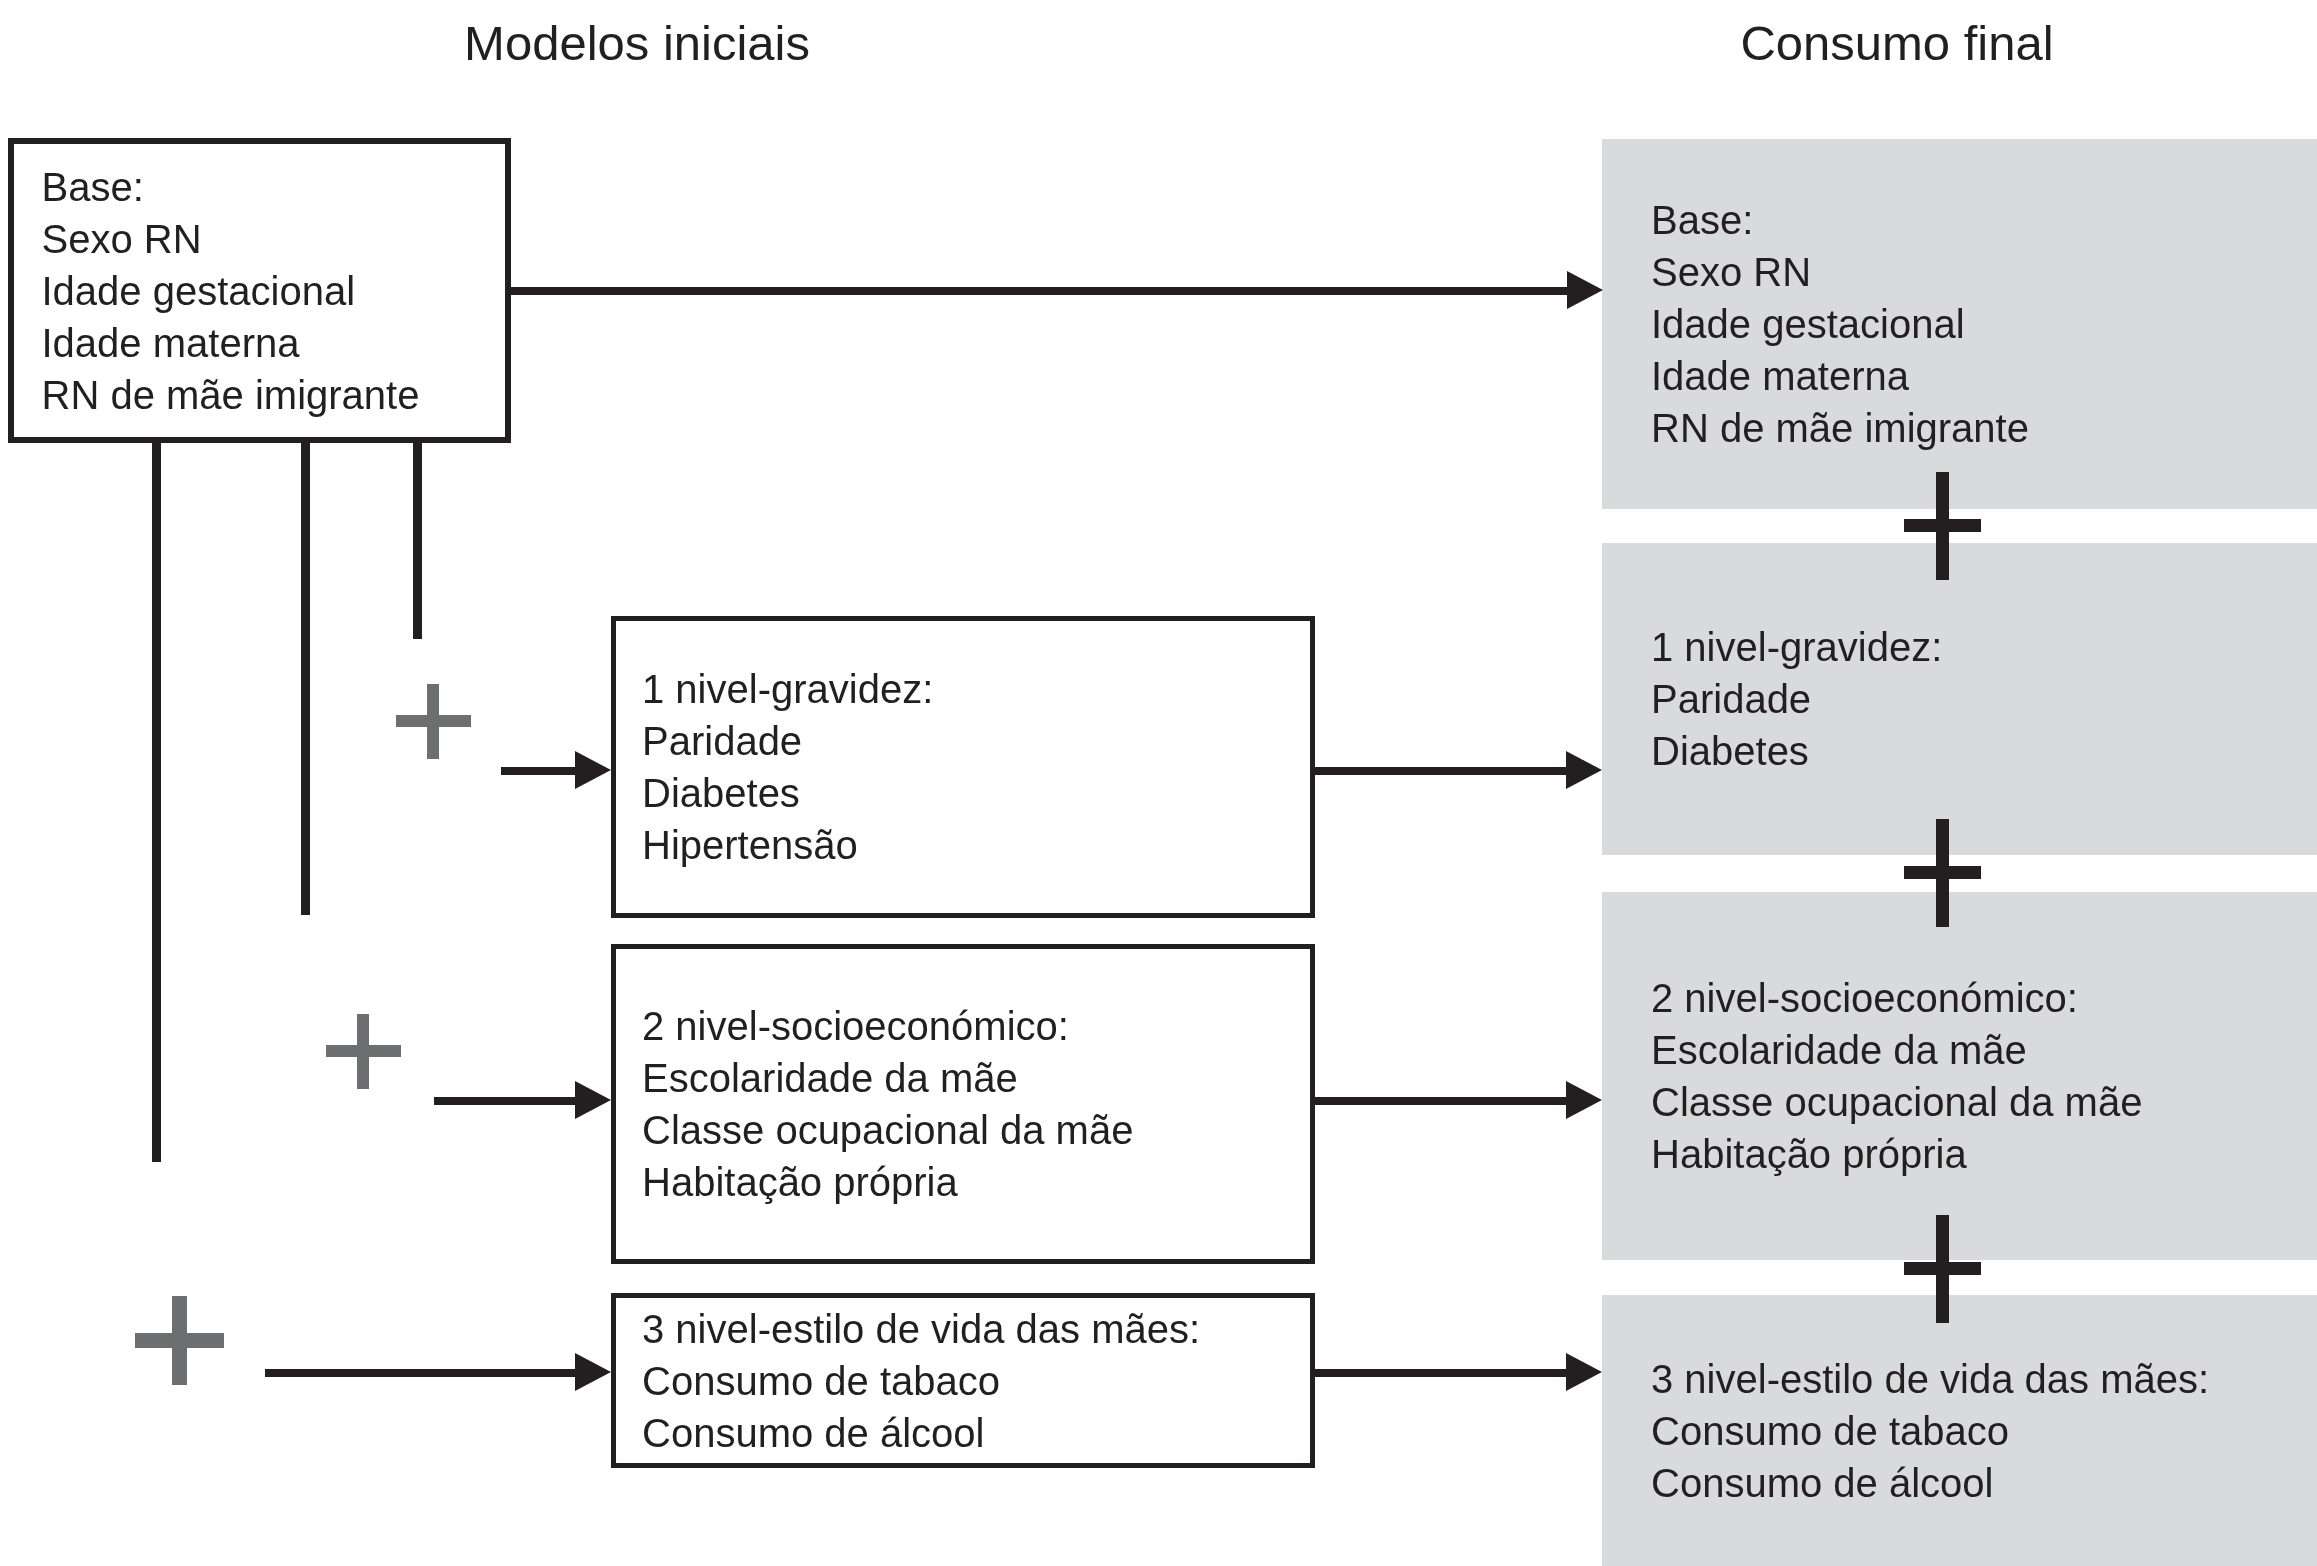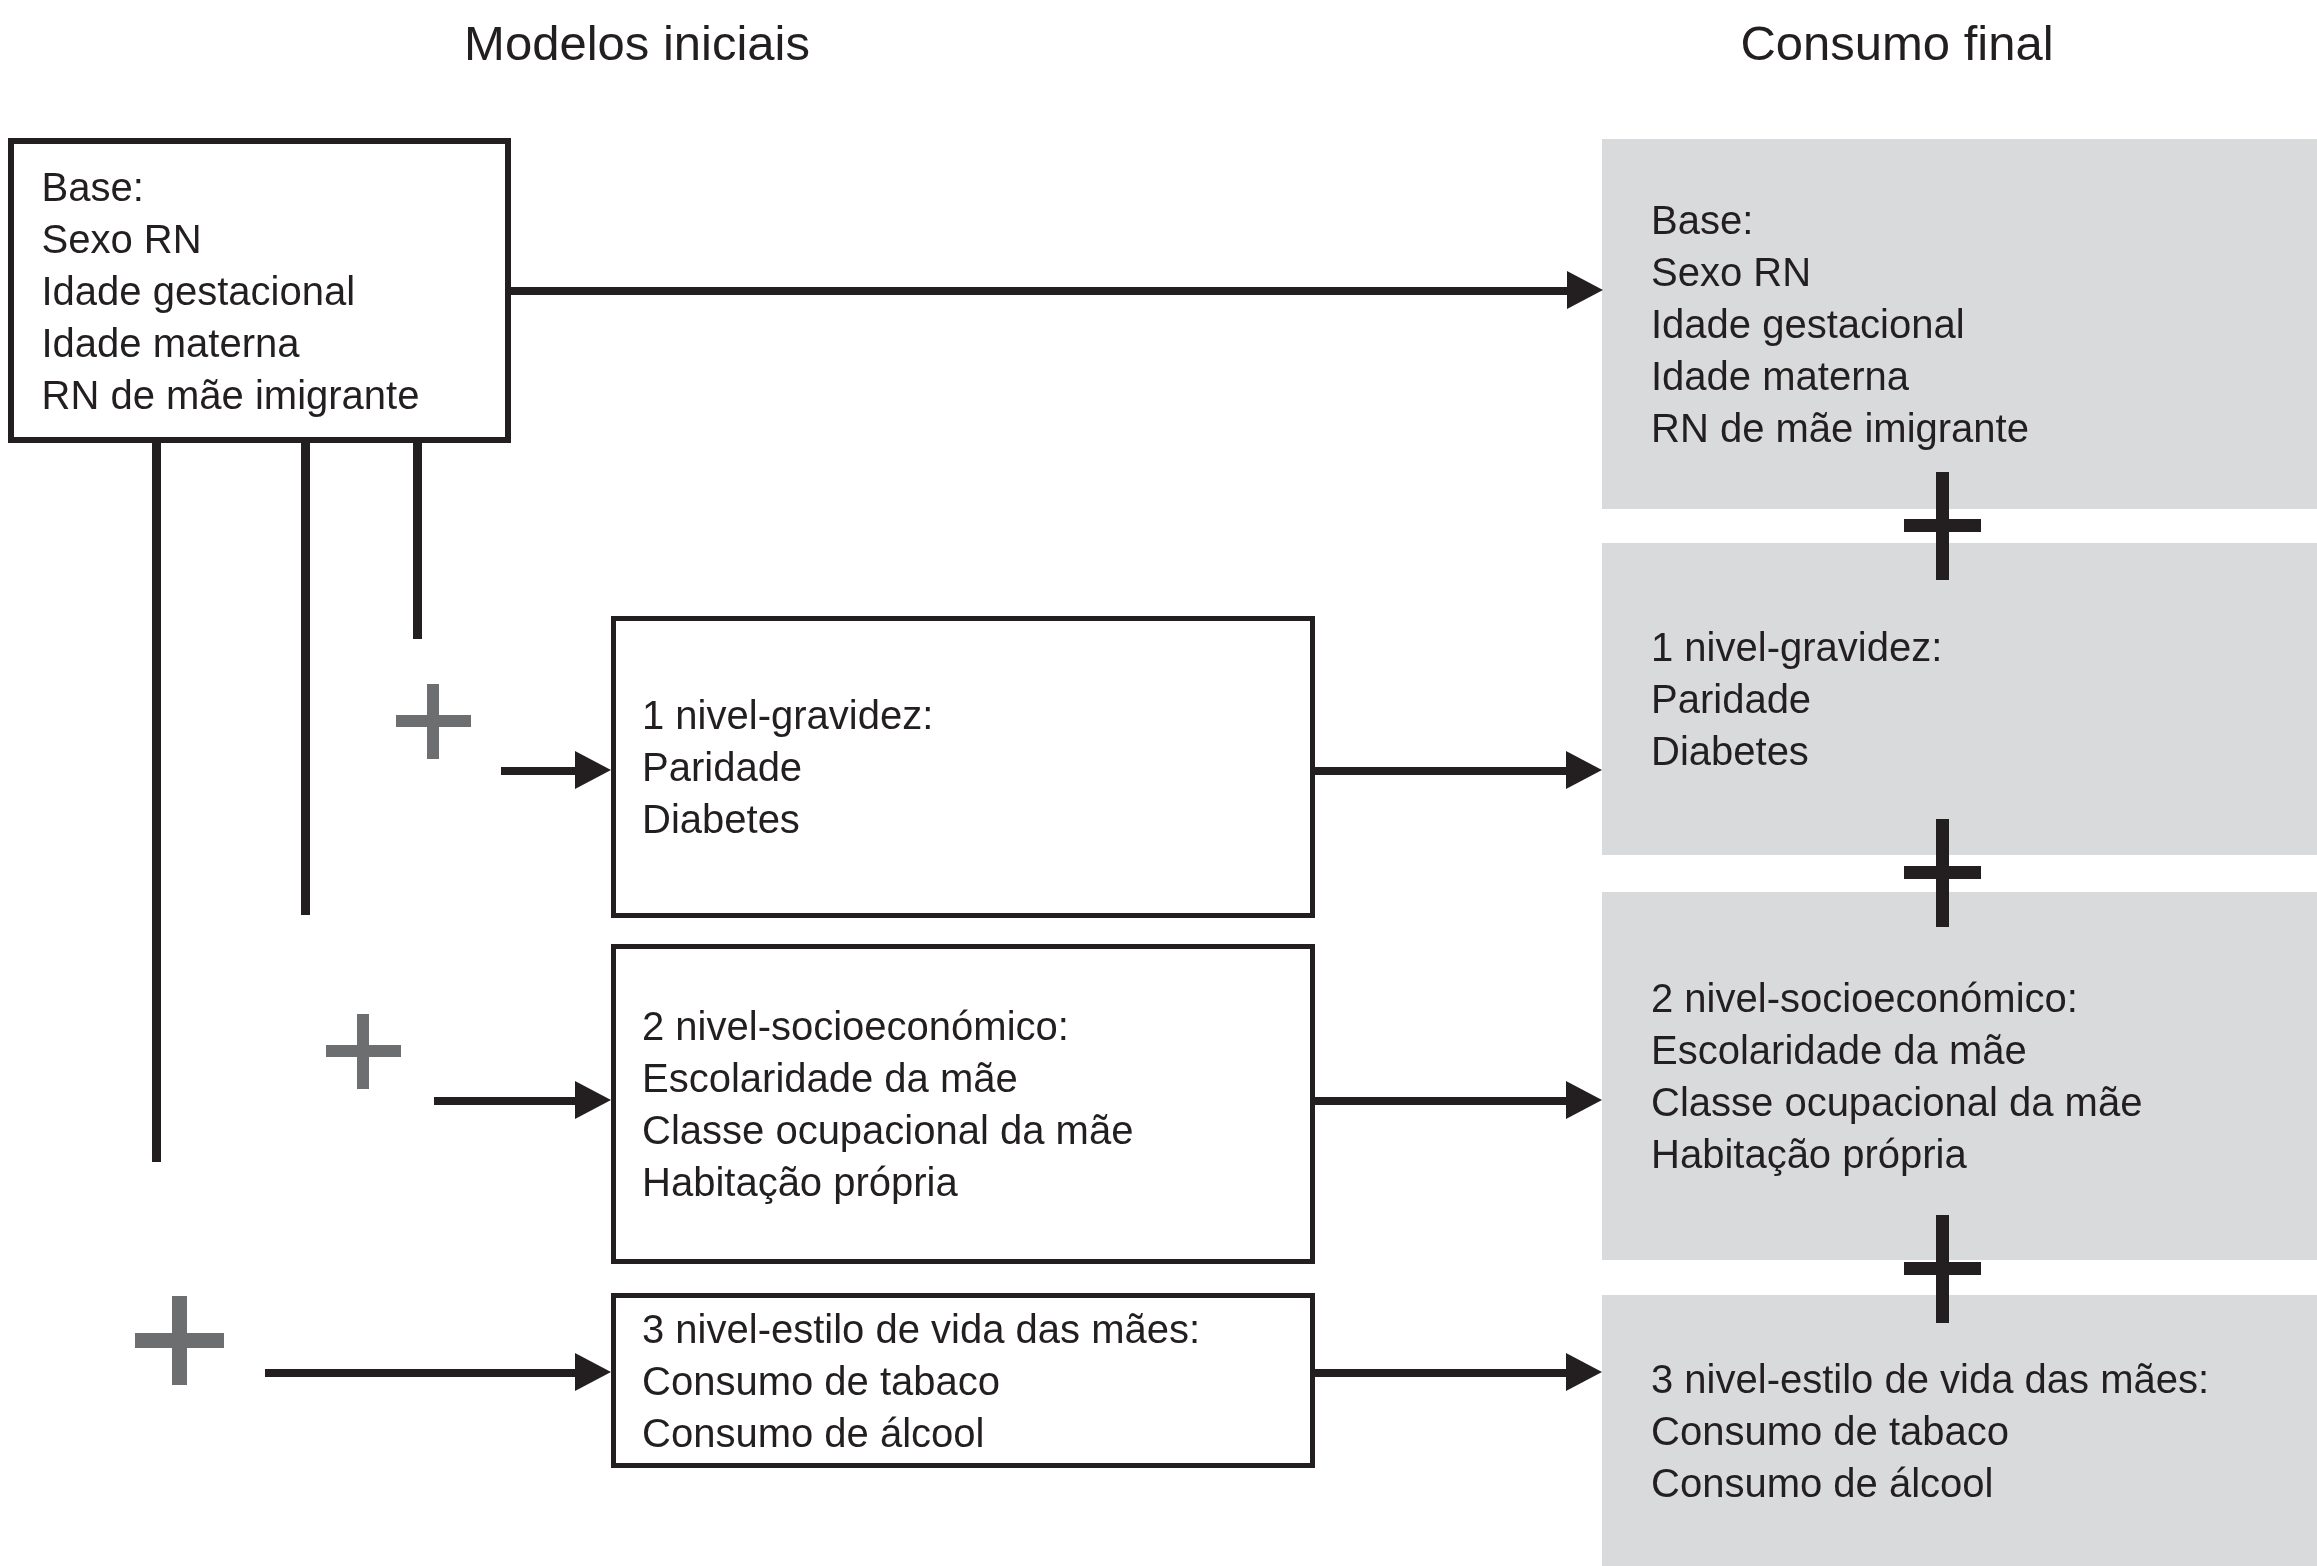--- a/index.html
+++ b/index.html
@@ -50,20 +50,21 @@
   <div class="line">Sexo RN</div>
   <div class="line">Idade gestacional</div>
   <div class="line">Idade materna</div>
   <div class="line">RN de mãe imigrante</div>
 </div>
 
 <div class="box midbox" style="left:611px;top:616px;width:704px;height:302px;">
   <div class="line">1 nivel-gravidez:</div>
   <div class="line">Paridade</div>
   <div class="line">Diabetes</div>
+  <div class="line">Hipertensão</div>
 </div>
 
 <div class="box midbox" style="left:611px;top:944px;width:704px;height:320px;">
   <div class="line">2 nivel-socioeconómico:</div>
   <div class="line">Escolaridade da mãe</div>
   <div class="line">Classe ocupacional da mãe</div>
   <div class="line">Habitação própria</div>
 </div>
 
 <div class="box midbox" style="left:611px;top:1293px;width:704px;height:175px;">

